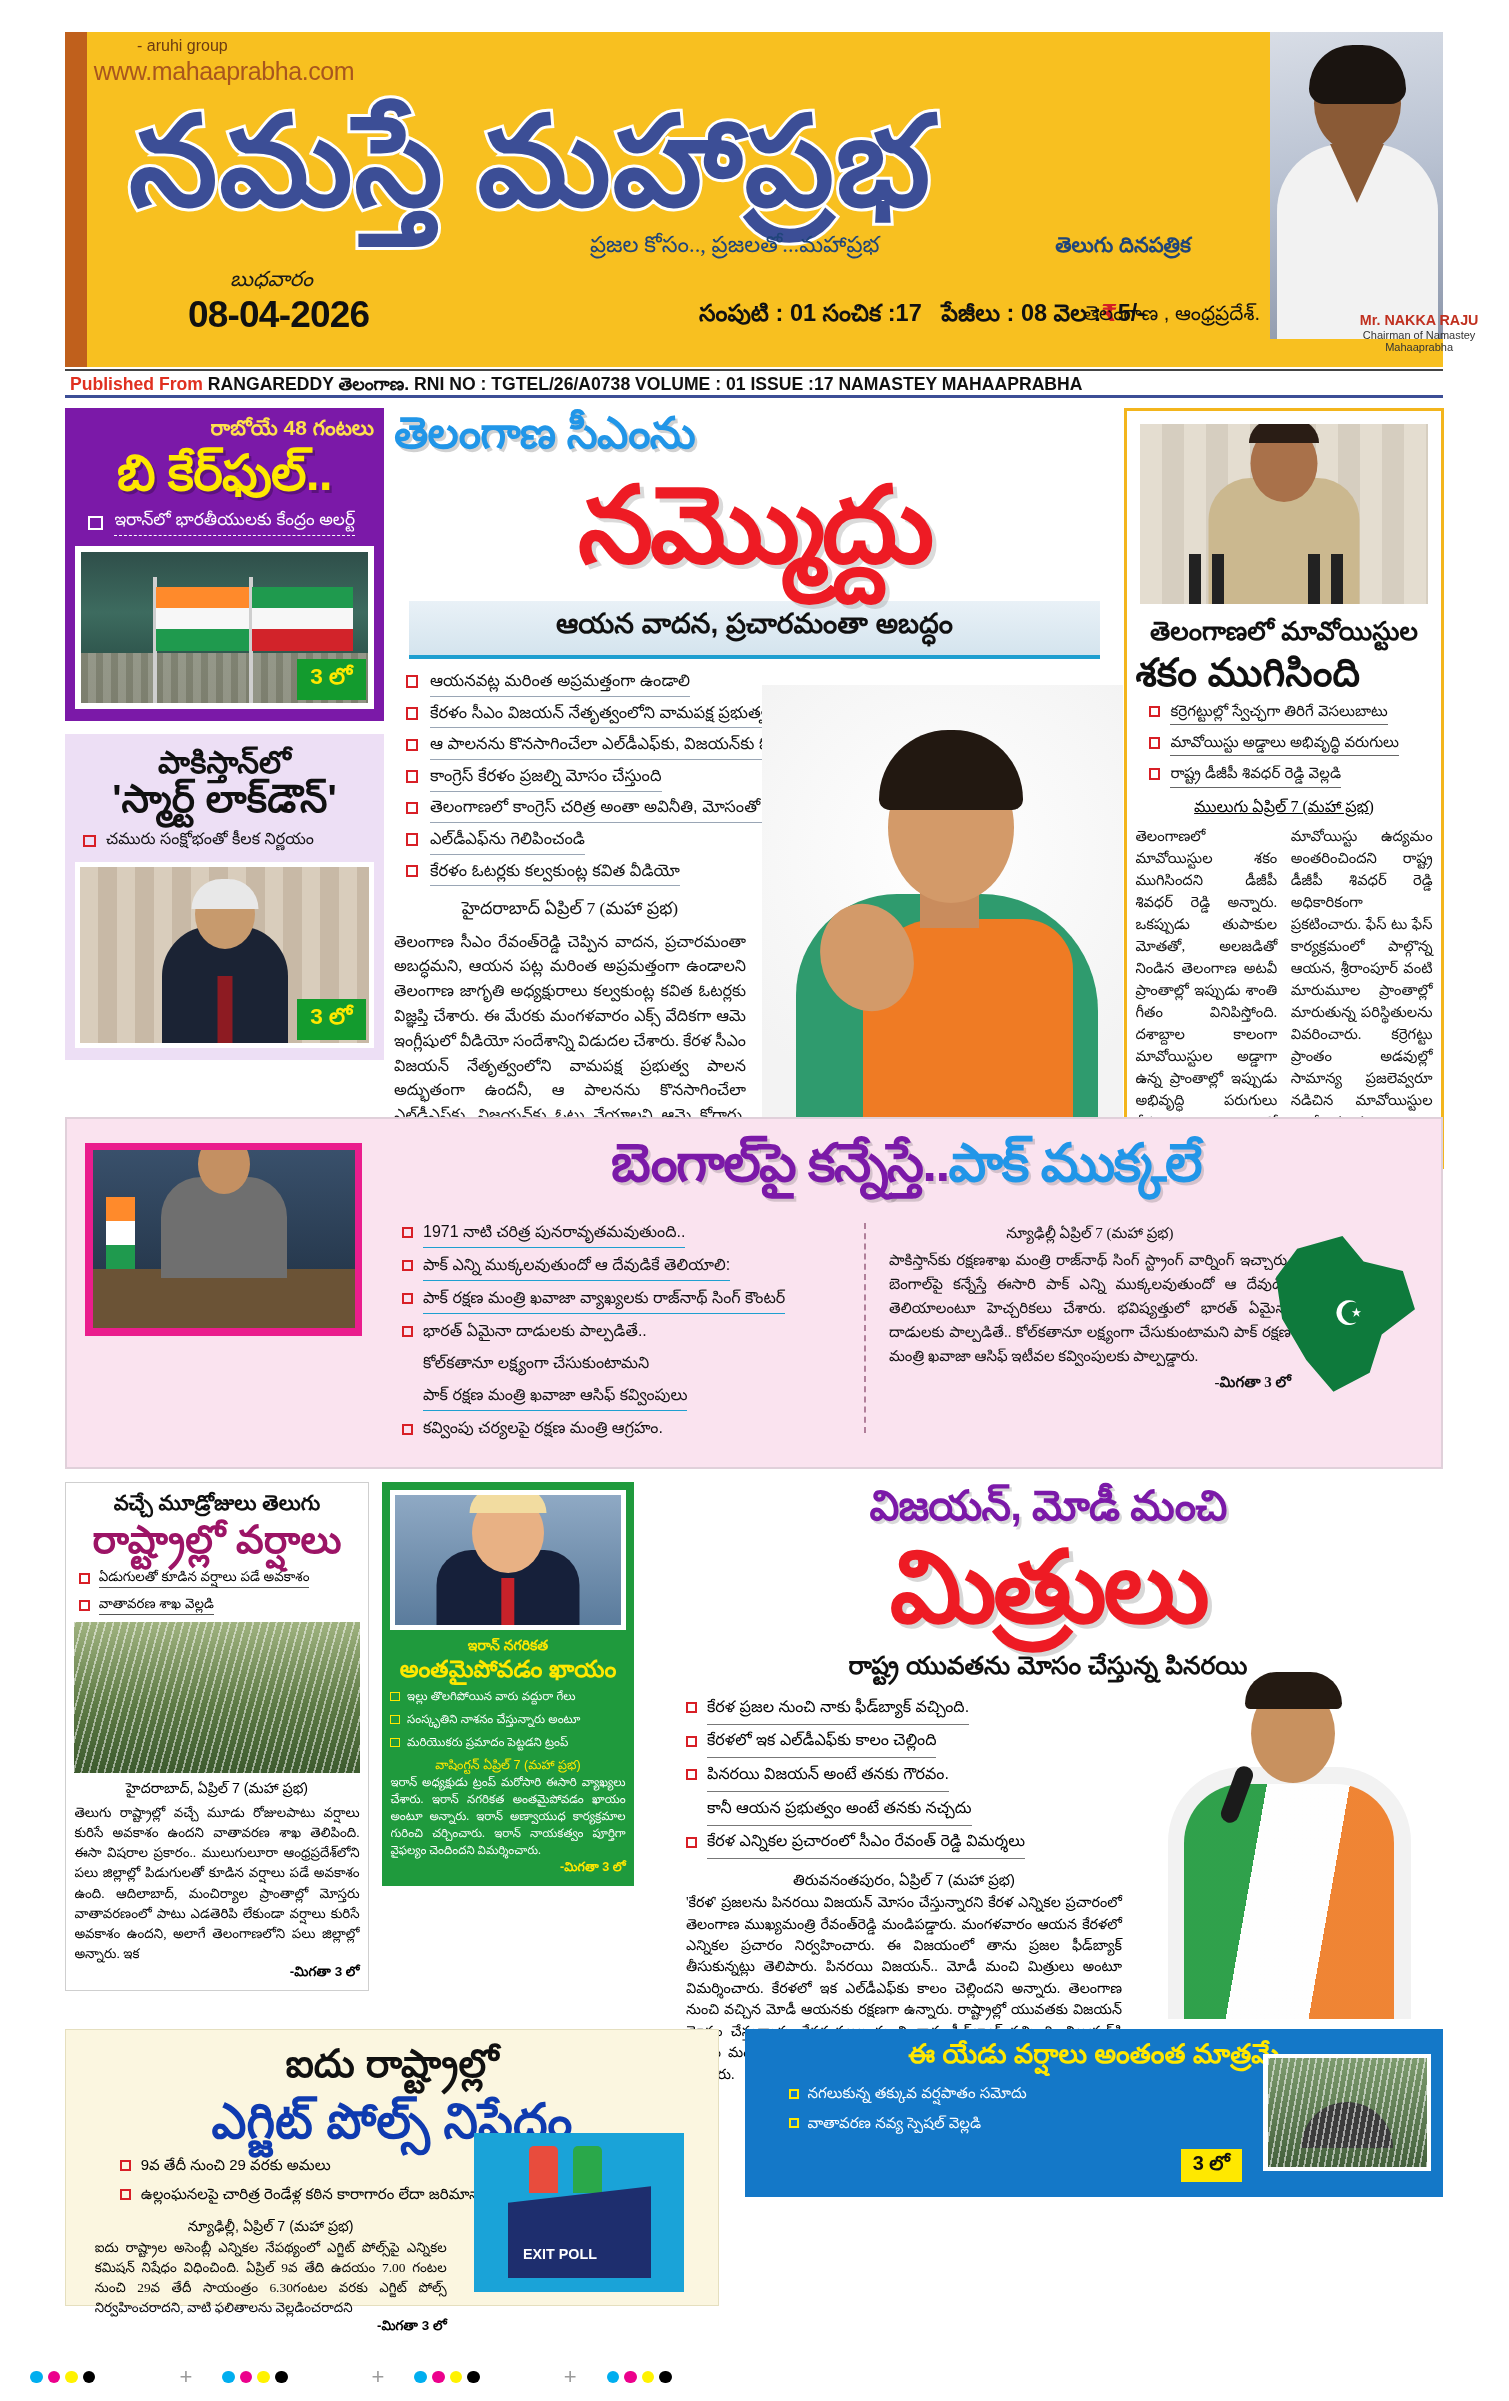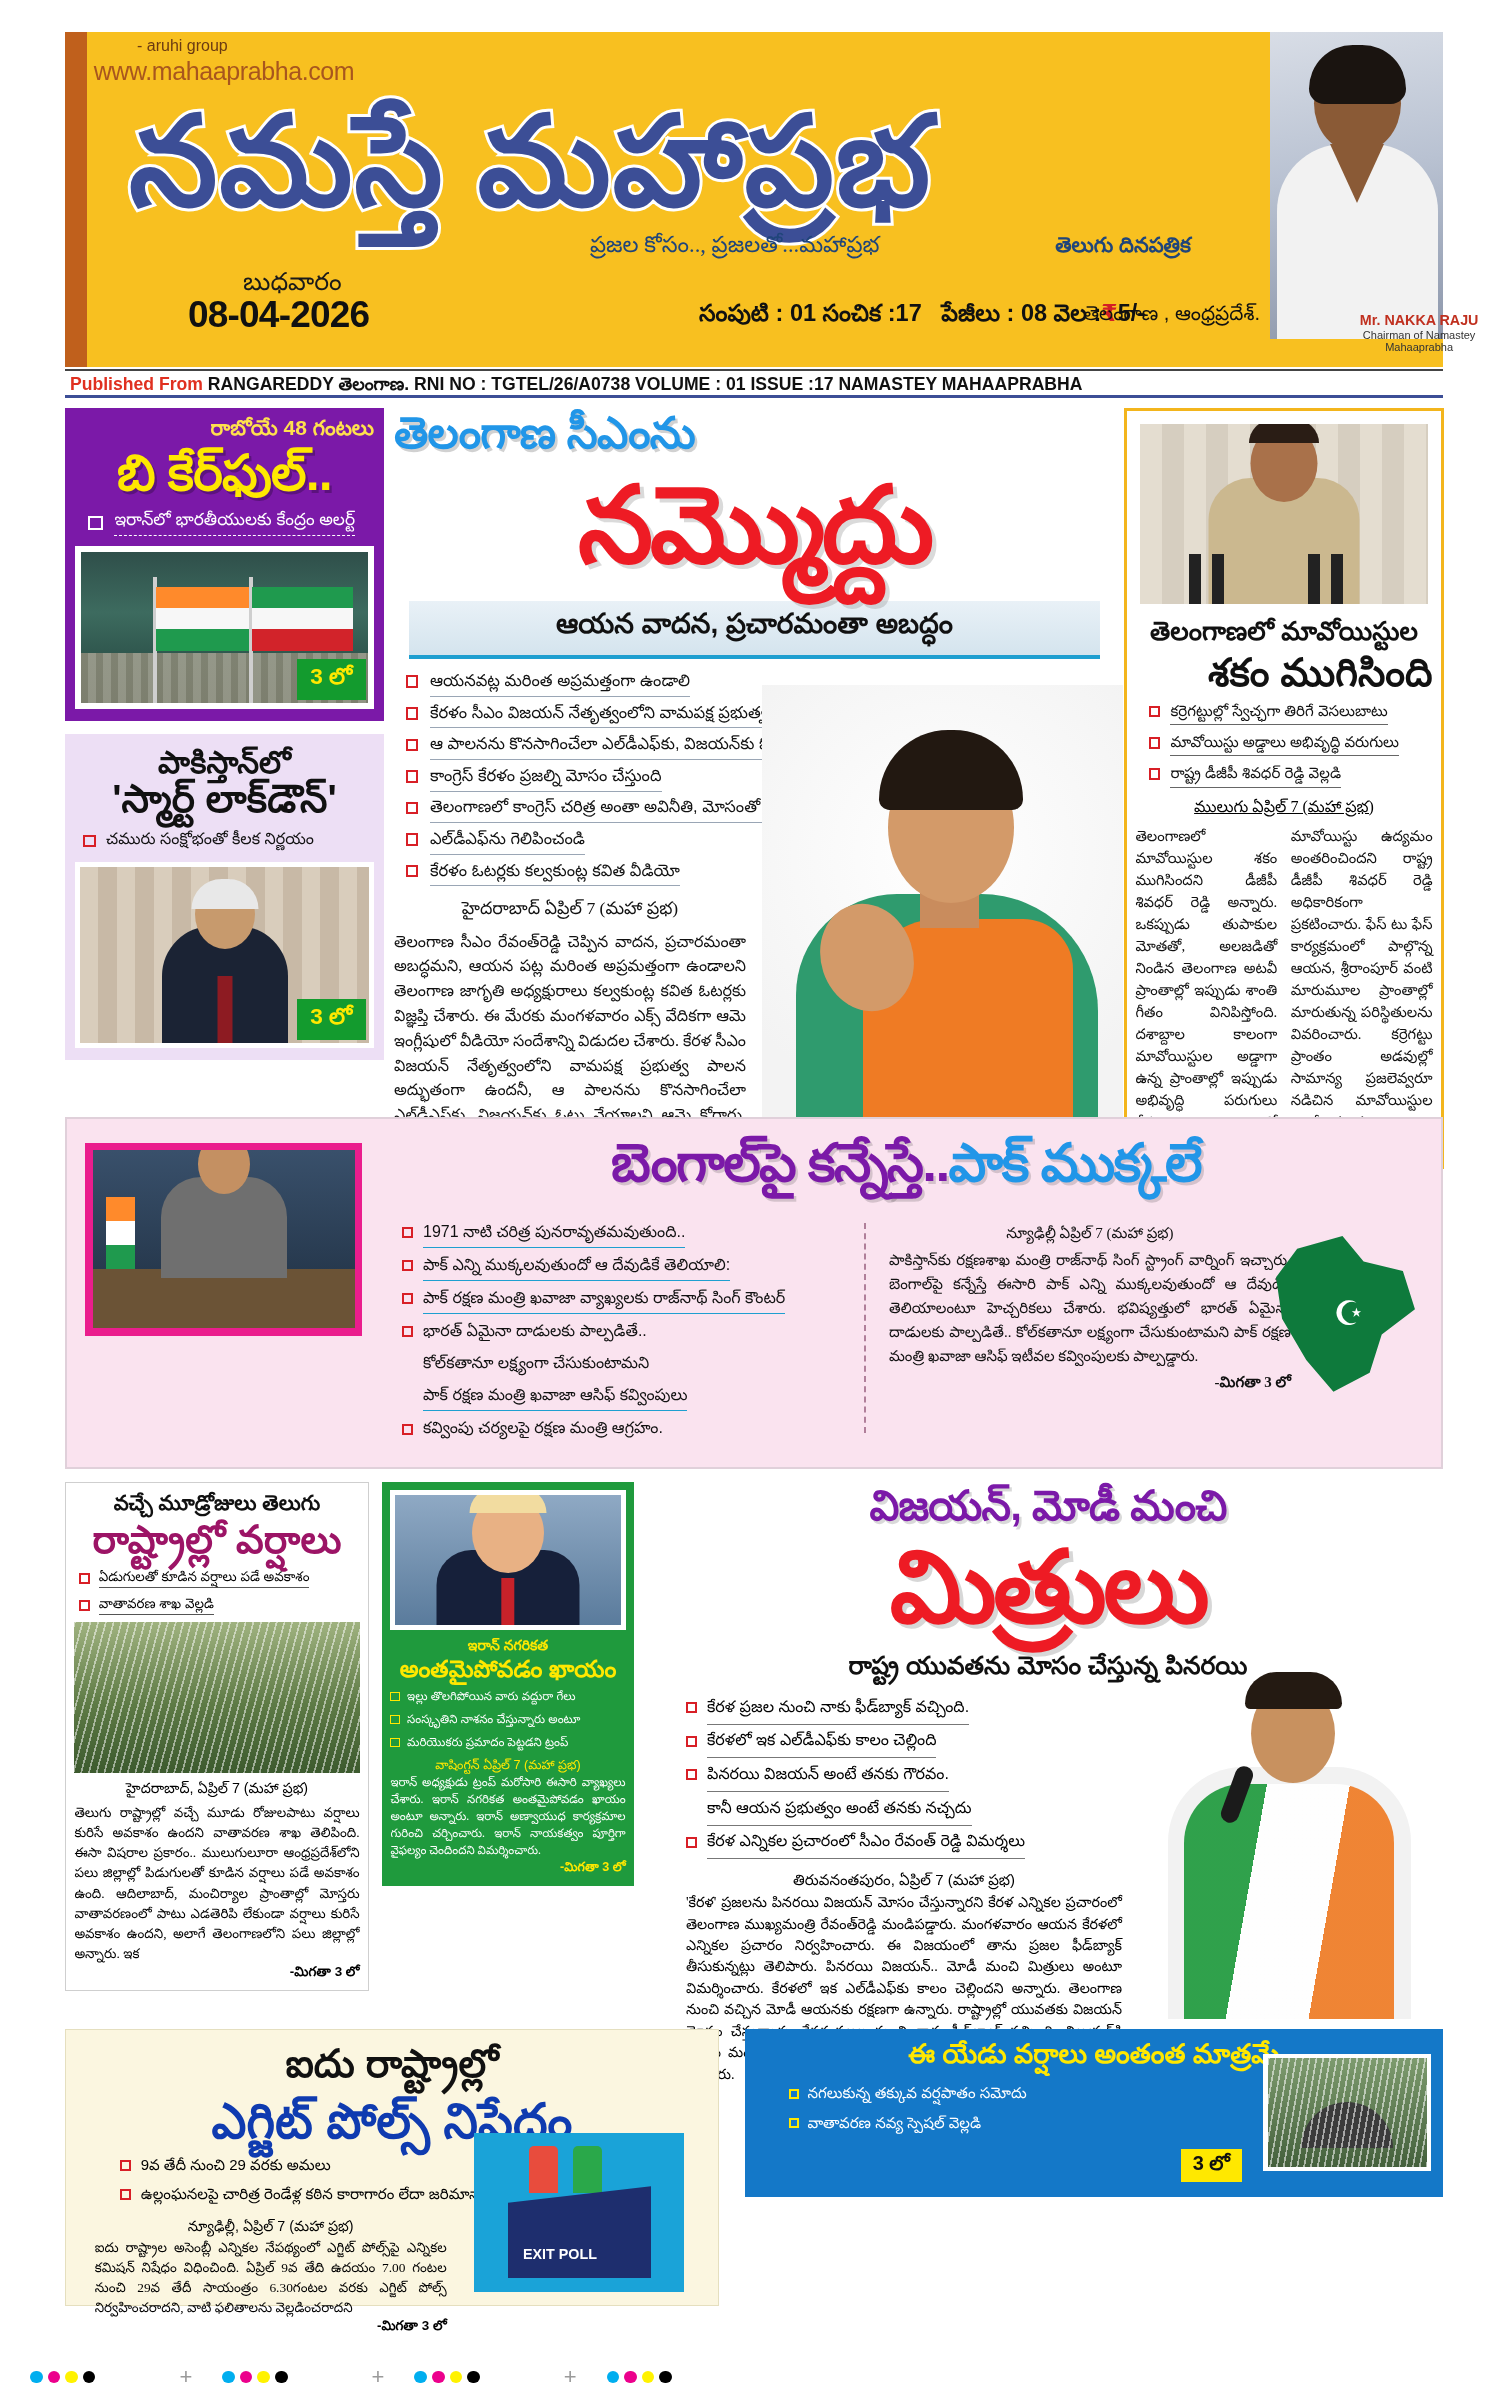--- a/index.html
+++ b/index.html
@@ -25,21 +25,21 @@
     font-family: "Liberation Serif", "DejaVu Serif", serif;
     font-size: 126px; font-weight: bold; color: #3c4e96;
     -webkit-text-stroke: 5.9px #ffffff; paint-order: stroke fill;
     line-height: 1.45; white-space: nowrap; letter-spacing: 1.7px;
   }
   .mh-tag {
     position: absolute; left: 503px; top: 200px; font-size: 22.6px; color:#20457a;
     font-family:"Liberation Serif", serif;
   }
   .mh-telugu-daily { position: absolute; right: 252px; top: 201px; font-size: 21px; color:#20457a; font-weight:bold;}
-  .mh-day { position: absolute; left: 156px; top: 235px; font-size: 25px; color:#1a1a1a; }
+  .mh-day { position: absolute; left: 143px; top: 235px; font-size: 21px; color:#1a1a1a;font-style:italic; }
   .mh-date { position: absolute; left: 101px; top: 262px; font-size: 37px; font-weight: bold; color:#111; letter-spacing:-0.8px;}
   .mh-meta { position: absolute; left: 612px; top: 267px; font-size: 23.5px; color:#111; font-weight:bold; white-space:nowrap;}
   .mh-meta .rs { color:#d21f26; }
   .mh-region { position: absolute; right: 183px; top: 270px; font-size: 20px; color:#111; }
   .mh-person {
     position: absolute; right: 0px; top: 0px; width: 173px; height: 307px;
     background: linear-gradient(170deg,#d8dde6 0%, #b9c2d2 45%, #8d97ab 100%);
     overflow:hidden;
   }
   .mh-person .head { position:absolute; left:44px; top:22px; width:87px; height:99px; border-radius:50%; background:#8a5a36; }
@@ -132,21 +132,21 @@
   
   .rbox { border:3.4px solid #f3b51c; padding:8.4px; background:#fff; }
   .r-imgwrap { padding:5px; background:#fff; }
   .img-police { height:180px; background:linear-gradient(180deg,#e8e2d6,#cfc5b4); position:relative; overflow:hidden; }
   .img-police .wall{position:absolute;inset:0;background:repeating-linear-gradient(90deg,#e4ddd0 0 22px,#d6cec0 22px 44px);}
   .img-police .offc{position:absolute;left:50%;transform:translateX(-50%);bottom:0;width:151px;height:126px;border-radius:42px 42px 0 0;background:#cbb88f;}
   .img-police .face{position:absolute;left:50%;transform:translateX(-50%);bottom:102px;width:67px;height:77px;border-radius:50%;background:#a9714a;}
   .img-police .hair{position:absolute;left:50%;transform:translateX(-50%);bottom:161px;width:70px;height:23.5px;border-radius:34px 34px 0 0;background:#2a1d15;}
   .img-police .mic{position:absolute;bottom:0;width:11.7px;height:50px;background:#222;}
   .r-head1 { text-align:center; font-size:26px; font-weight:bold; color:#111; margin-top:6.7px;}
-  .r-head2 { text-align:right; font-size:39px; font-weight:bold; color:#111; line-height:1.05;}
+  .r-head2 { text-align:left; font-size:39px; font-weight:bold; color:#111; line-height:1.05;}
   .r-bullet { display:flex; gap:10px; align-items:flex-start; margin:7.5px 0 0 13.4px;}
   .r-bullet .sq { width:11.7px; height:11.7px; border:2.5px solid #d81f26; flex:0 0 auto; margin-top:4.2px;}
   .r-bullet .tx { font-size:15px; color:#111; border-bottom:0.8px solid #666; padding-bottom:1.7px;}
   .r-dateline { text-align:center; font-size:16px; margin-top:10px; font-family:"Liberation Serif",serif;text-decoration:underline;}
   .r-body { margin-top:5px; font-size:14.7px; line-height:1.5; text-align:justify; column-count:2; column-gap:13.4px;
             font-family:"Liberation Serif", serif; color:#111;}
   .r-more { text-align:right; font-size:15px; font-weight:bold; margin-top:3.4px;}
 
   
   .pinkband {

